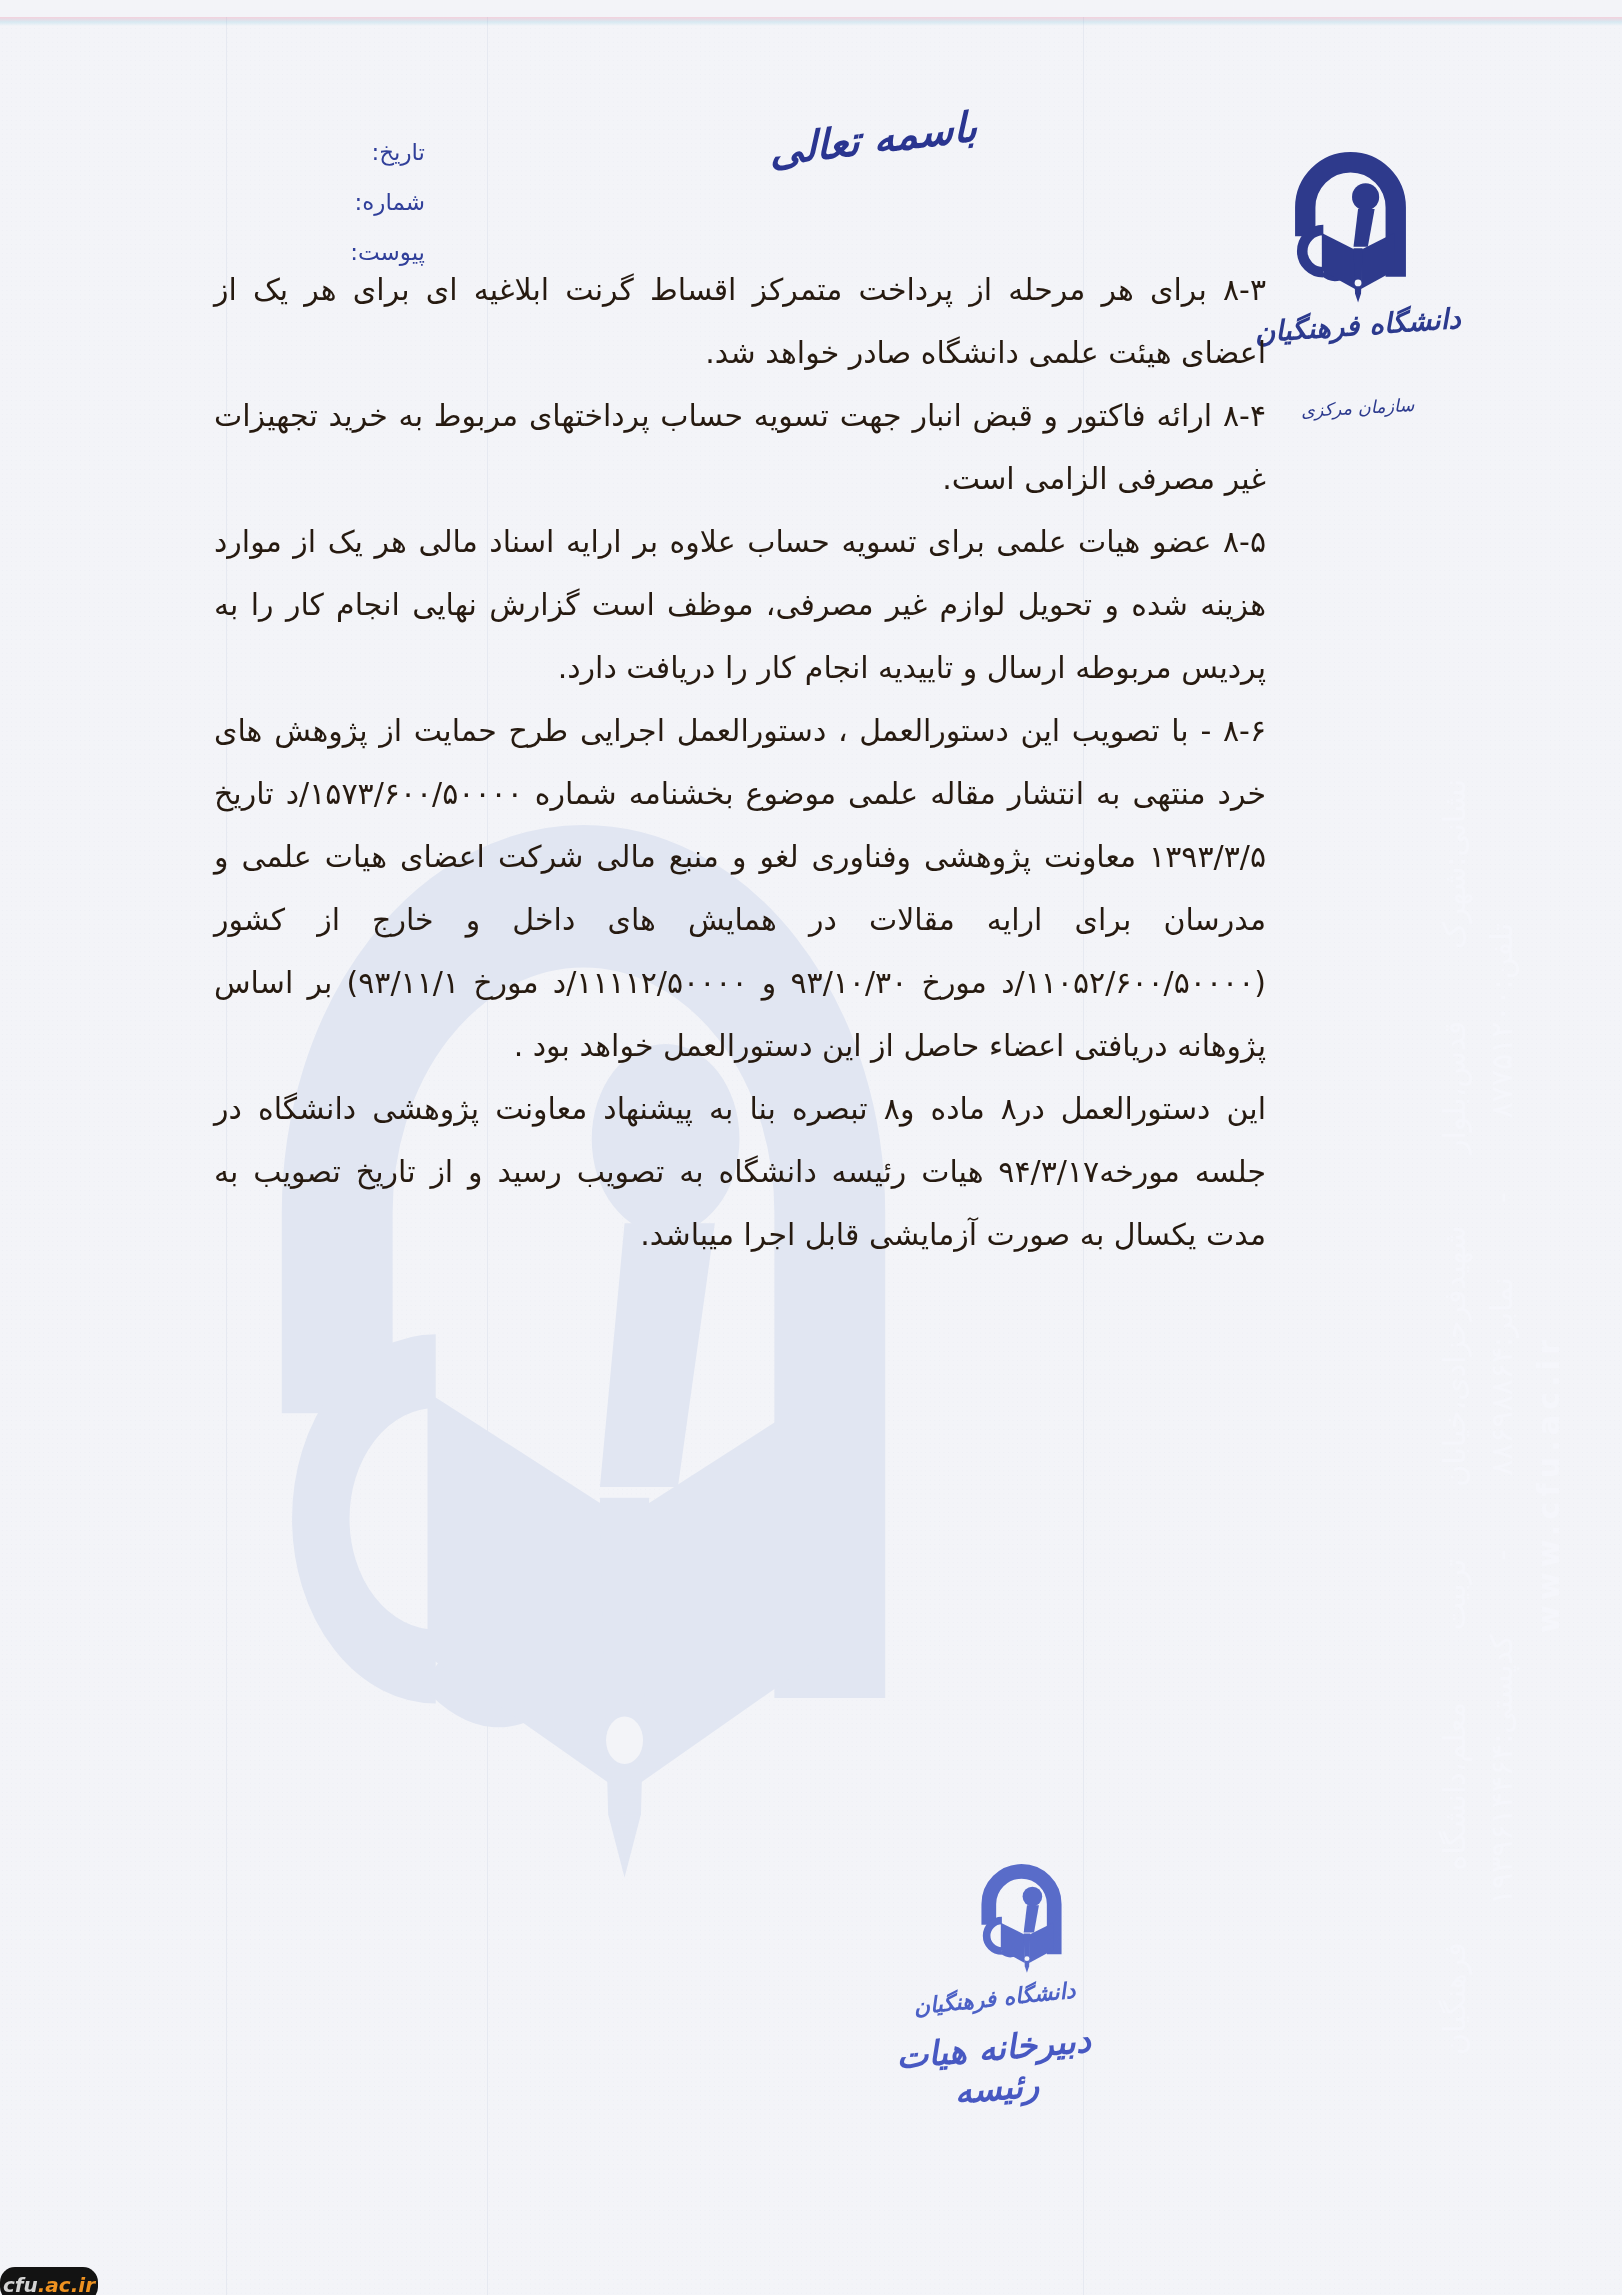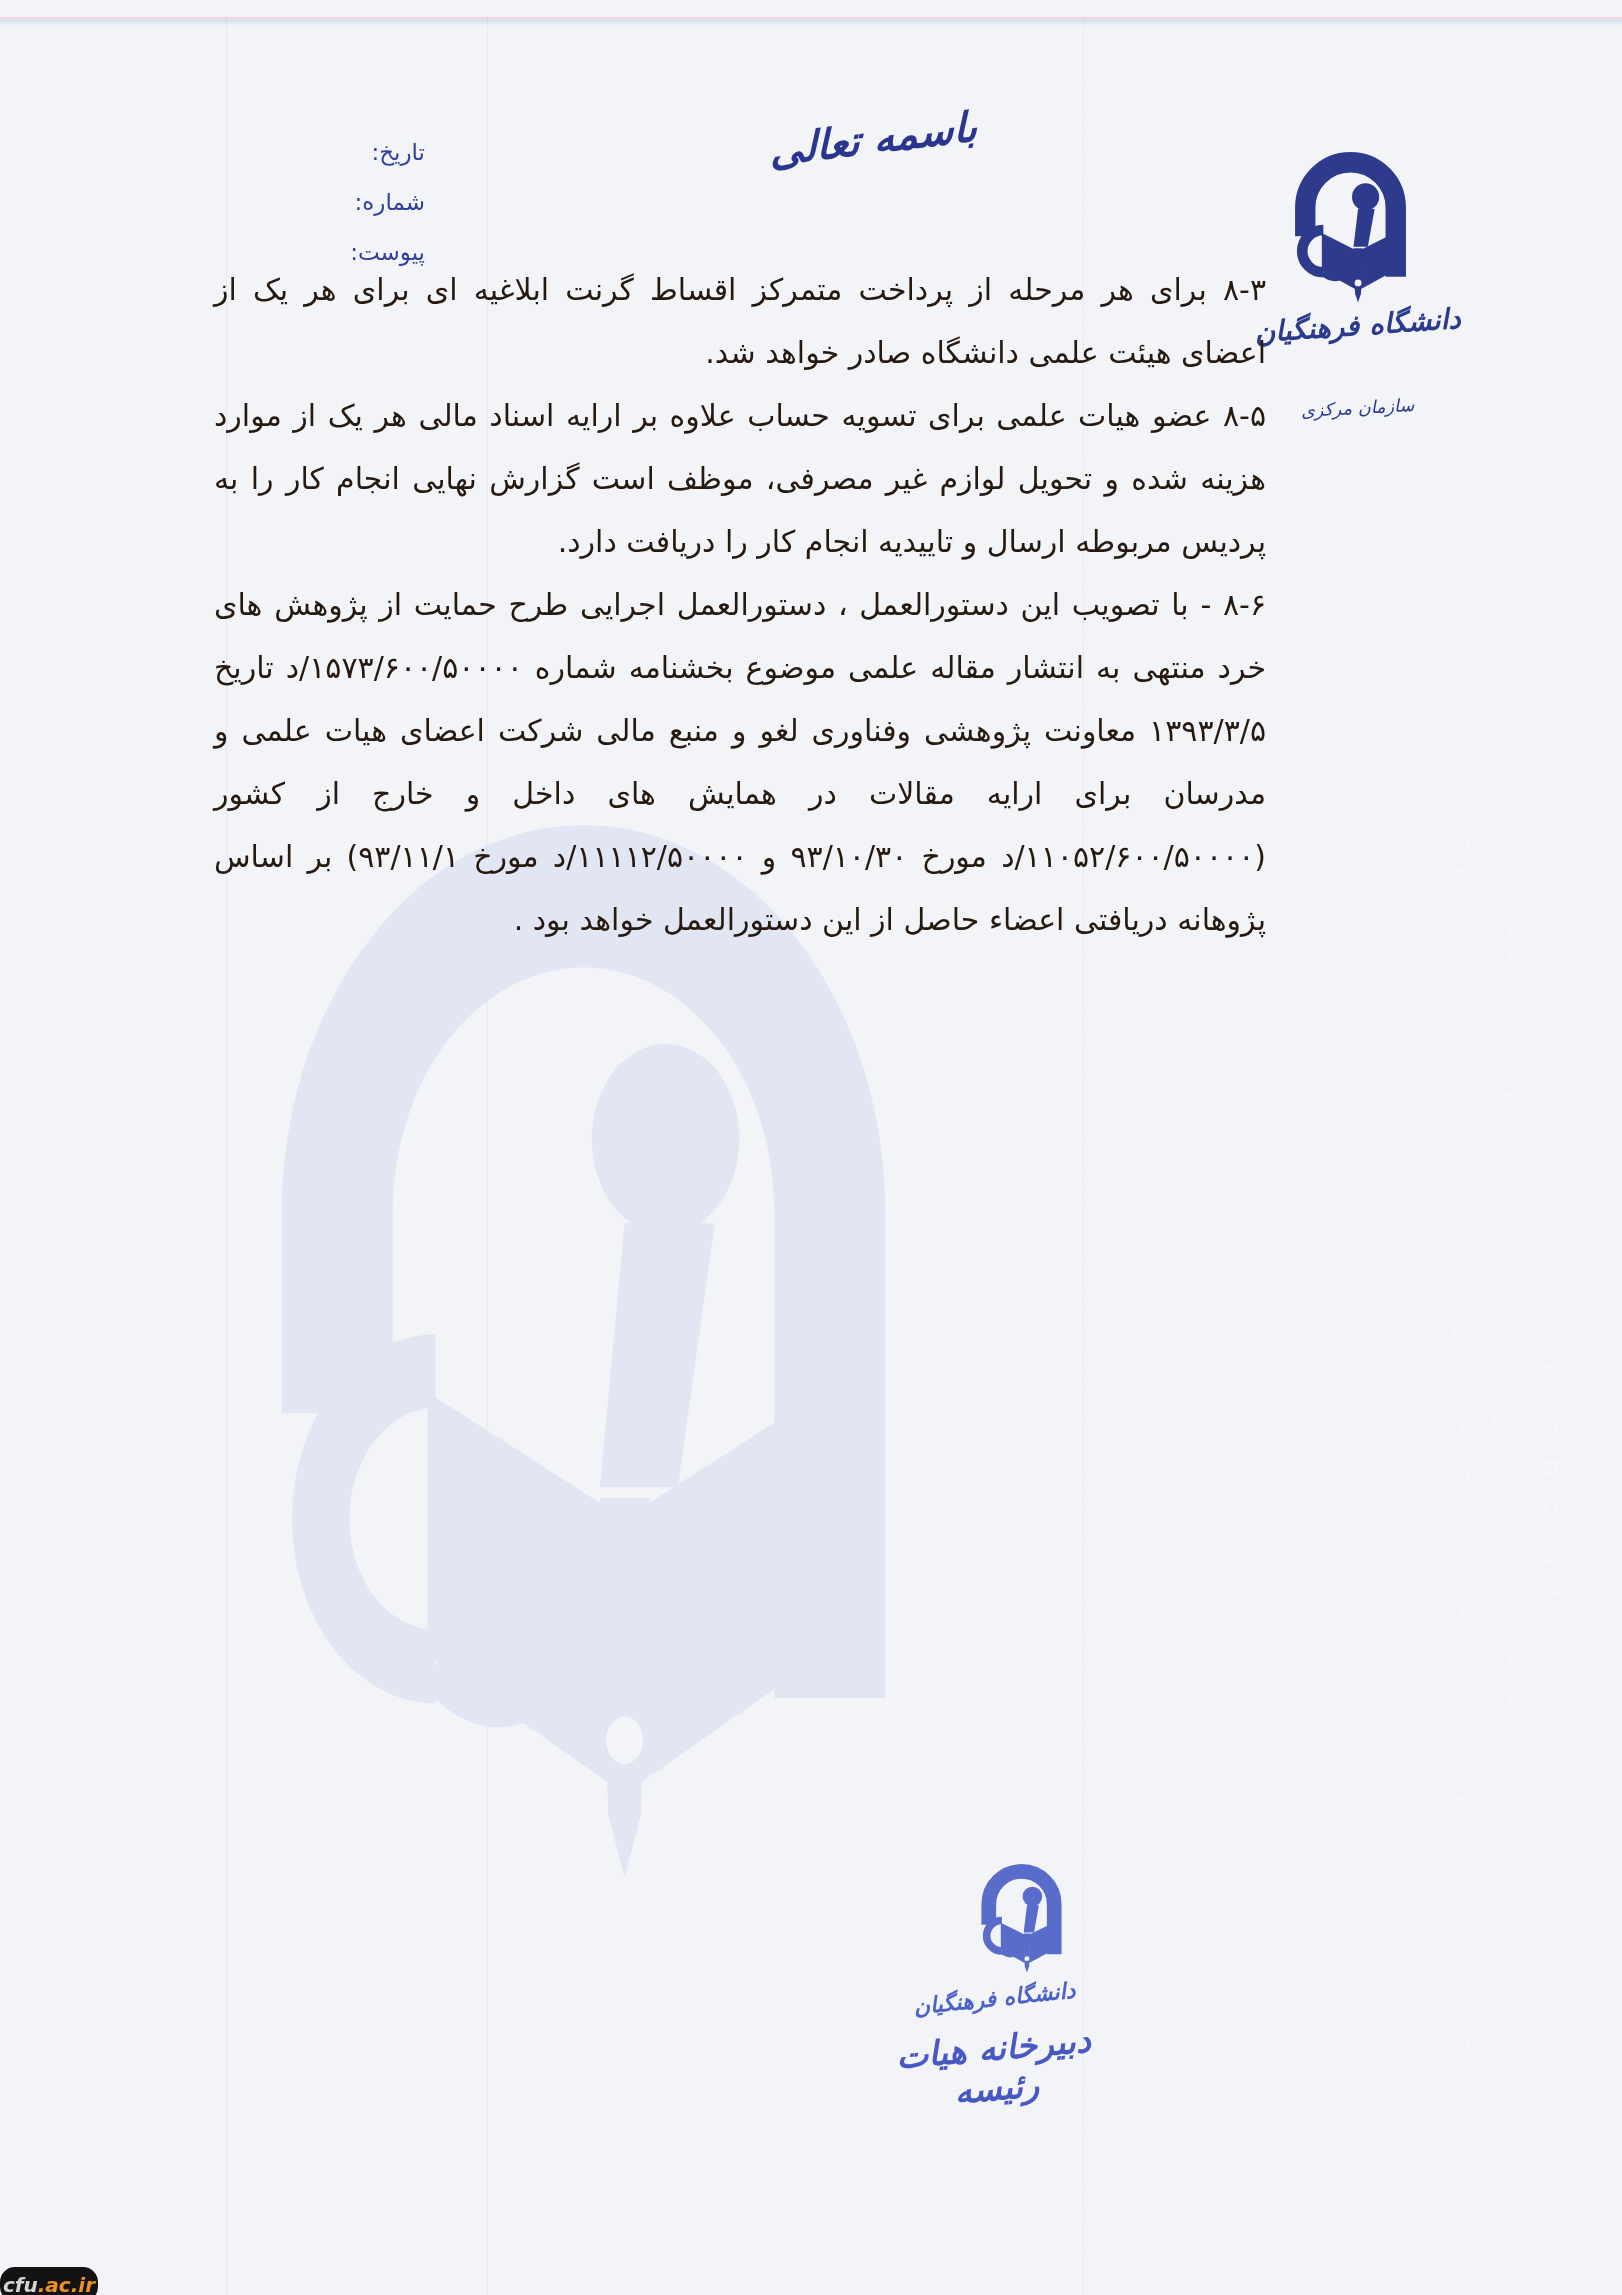--- a/index.html
+++ b/index.html
@@ -125,22 +125,24 @@
     </svg>
   <div class="logo-name" lang="fa">دانشگاه فرهنگیان</div>
   <div class="logo-org" lang="fa">سازمان مرکزی</div>
 
   <svg class="watermark" viewBox="0 0 200 240" preserveAspectRatio="none">
       <use href="#cfu-emblem"></use>
     </svg>
 
   <div class="body-text" lang="fa">
     <p>۸-۳ برای هر مرحله از پرداخت متمرکز اقساط گرنت ابلاغیه ای برای هر یک از اعضای هیئت علمی دانشگاه صادر خواهد شد.</p>
+    <p>۸-۴ ارائه فاکتور و قبض انبار جهت تسویه حساب پرداختهای مربوط به خرید تجهیزات غیر مصرفی الزامی است.</p>
     <p>۸-۵ عضو هیات علمی برای تسویه حساب علاوه بر ارایه اسناد مالی هر یک از موارد هزینه شده و تحویل لوازم غیر مصرفی، موظف است گزارش نهایی انجام کار را به پردیس مربوطه ارسال و تاییدیه انجام کار را دریافت دارد.</p>
     <p>۸-۶ - با تصویب این دستورالعمل ، دستورالعمل اجرایی طرح حمایت از پژوهش های خرد منتهی به انتشار مقاله علمی موضوع بخشنامه شماره ۱۵۷۳/۶۰۰/۵۰۰۰۰/د تاریخ ۱۳۹۳/۳/۵ معاونت پژوهشی وفناوری لغو و منبع مالی شرکت اعضای هیات علمی و مدرسان برای ارایه مقالات در همایش های داخل و خارج از کشور (۱۱۰۵۲/۶۰۰/۵۰۰۰۰/د مورخ ۹۳/۱۰/۳۰ و ۱۱۱۱۲/۵۰۰۰۰/د مورخ ۹۳/۱۱/۱) بر اساس پژوهانه دریافتی اعضاء حاصل از این دستورالعمل خواهد بود .</p>
+    <p>این دستورالعمل در۸ ماده و۸ تبصره بنا به پیشنهاد معاونت پژوهشی دانشگاه در جلسه مورخه۹۴/۳/۱۷ هیات رئیسه دانشگاه به تصویب رسید و از تاریخ تصویب به مدت یکسال به صورت آزمایشی قابل اجرا میباشد.</p>
   </div>
 
   <div class="band"></div>
   <div class="v-line v-rtl v-address" lang="fa">نشانی:شهرک قدس،بلوار شهیدفرحزادی،خیابان تربیت معلم،دانشگاه فرهنگیان</div>
   <div class="v-line v-rtl v-phone" lang="fa">تلفن:۸۷۷۵۱۲۰۰ - نمابر:۸۸۶۹۸۸۶۴ - کدپستی:۱۹۳۹۶۱۴۴۶۴</div>
   <div class="v-line v-web">www.cfu.ac.ir</div>
 
   <div class="stamp">
     <svg class="emblem-stamp" viewBox="0 0 200 240">
         <use href="#cfu-emblem"></use>

